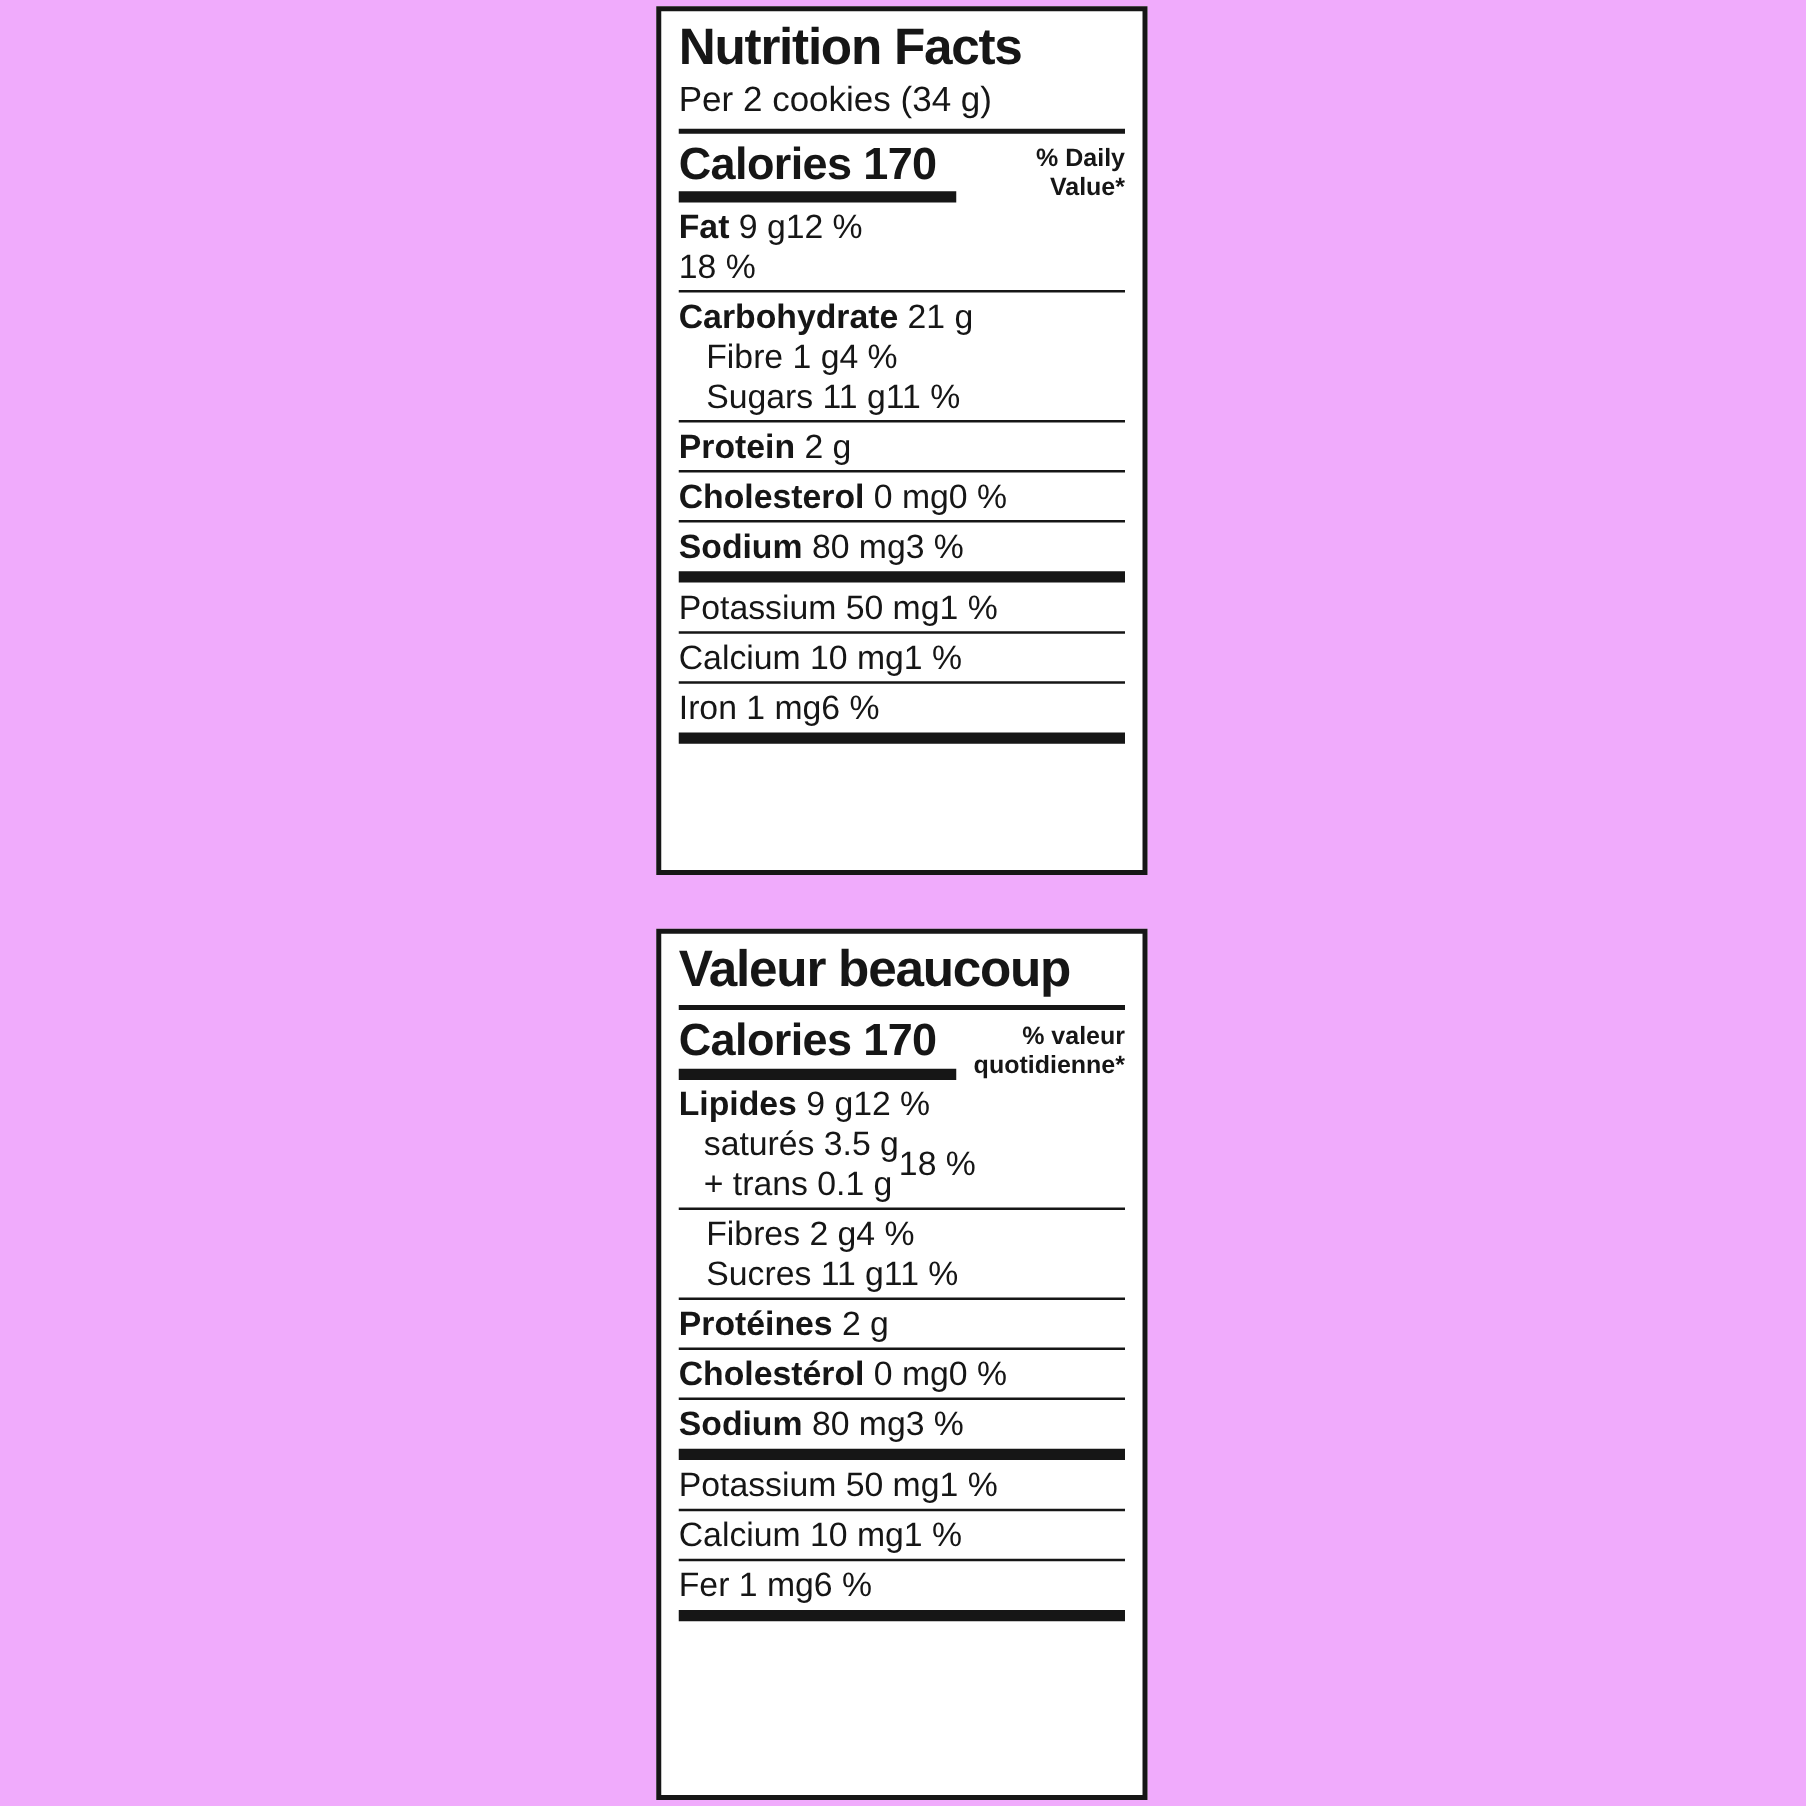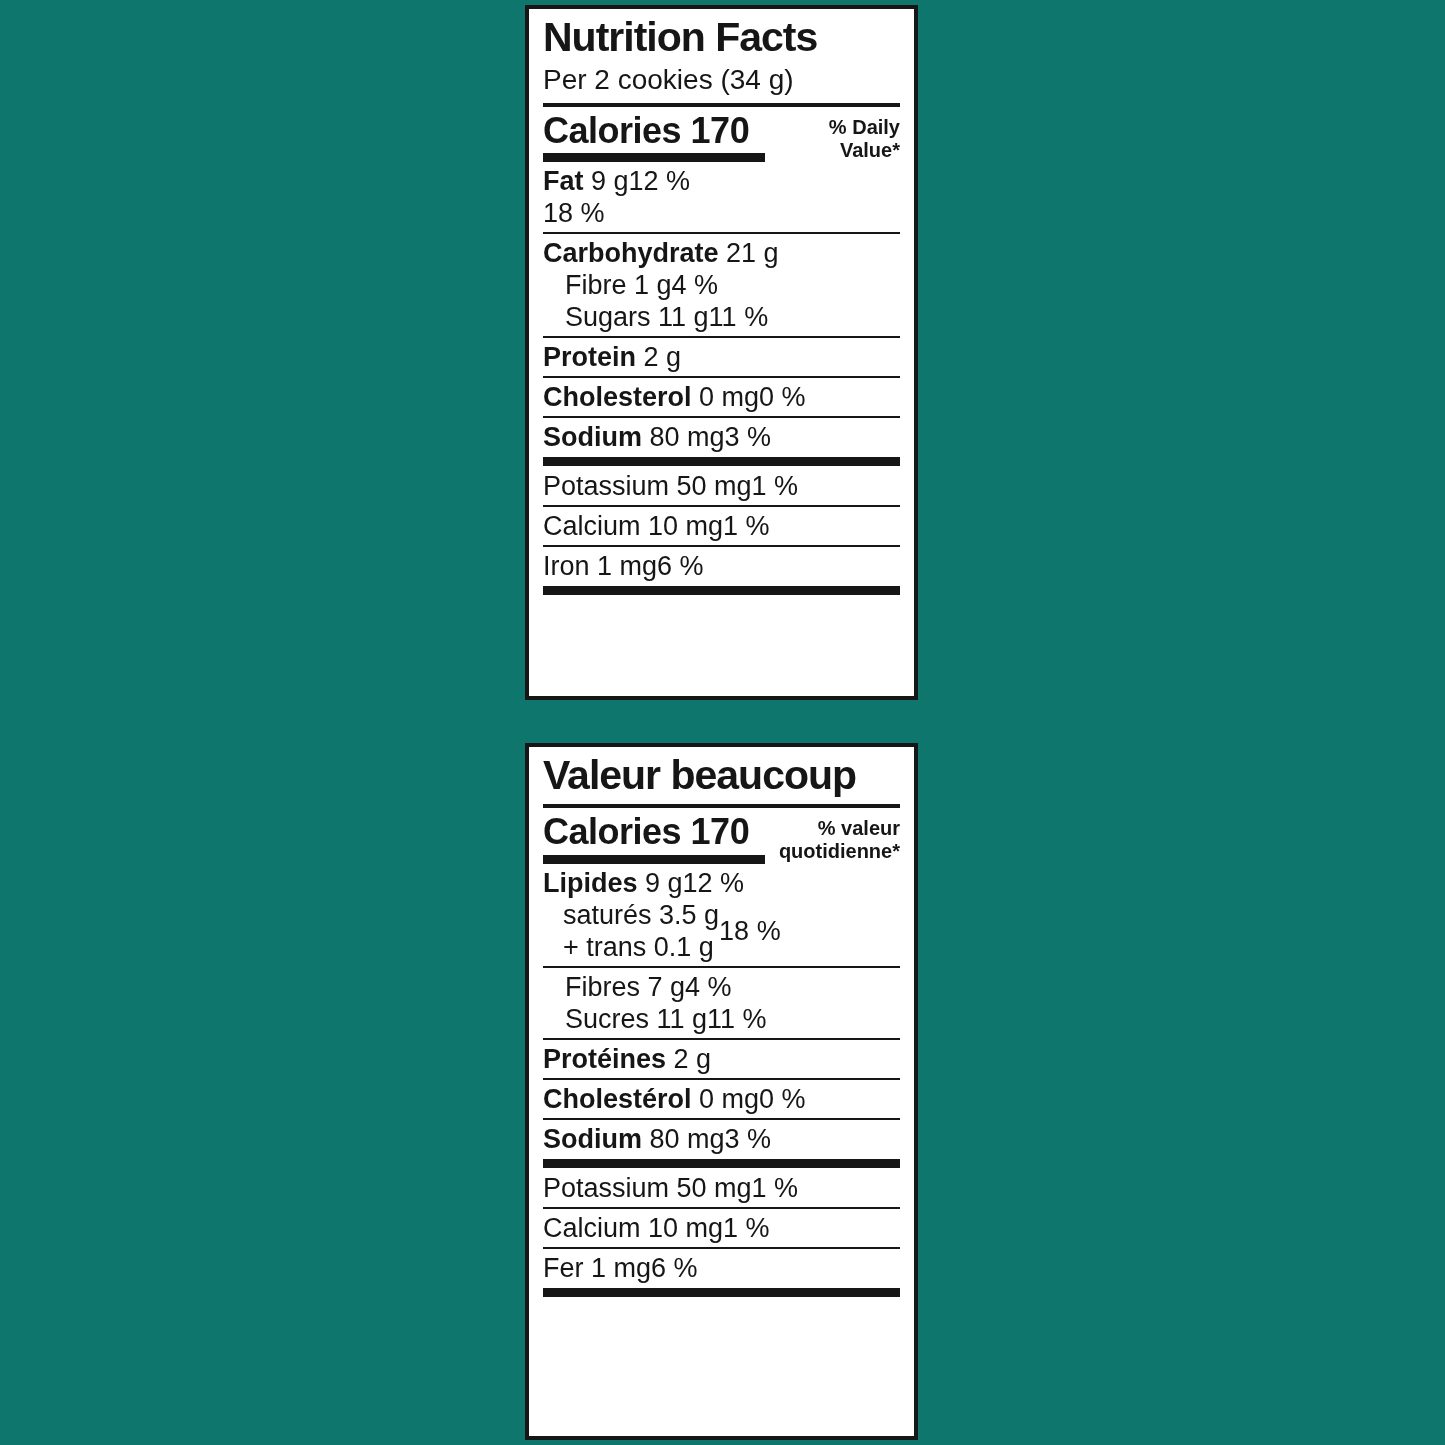--- a/index.html
+++ b/index.html
@@ -6,21 +6,21 @@
     margin: 0;
     padding: 0;
     background: #ffffff;
     font-family: "Liberation Sans", sans-serif;
     color: #161616;
   }
   .stage {
     position: relative;
     width: 1445px;
     height: 1445px;
-    background: #0f766e;
+    background: #f0abfc;
     overflow: hidden;
   }
   .panel {
     position: absolute;
     left: 525px;
     width: 393px;
     box-sizing: border-box;
     border: 4px solid #161616;
     background: #ffffff;
     padding: 6px 14px 8px 14px;
@@ -42,21 +42,21 @@
     margin-top: 3px;
   }
   .rule-serving {
     height: 4px;
     background: #161616;
     margin: 6px 0 4px 0;
   }
   .cal-row {
     display: flex;
     justify-content: space-between;
-    align-items: center;
+    align-items: flex-end;
   }
   .cal-text {
     font-size: 36px;
     font-weight: bold;
     letter-spacing: -0.5px;
     line-height: 1.1;
     white-space: nowrap;
   }
   .cal-bar {
     height: 9px;
@@ -203,21 +203,21 @@
         </div>
         <div class="row two">
           <span class="label lines">
             <span class="l">saturés 3.5 g</span>
             <span class="l">+ trans 0.1 g</span>
           </span>
           <span class="pct">18 %</span>
         </div>
         <div class="sep"></div>
         <div class="row indent">
-          <span class="label"><span class="b"></span><span>Fibres 7 g</span></span>
+          <span class="label"><span class="b"></span><span>Fibres 2 g</span></span>
           <span class="pct">4 %</span>
         </div>
         <div class="row indent">
           <span class="label"><span class="b"></span><span>Sucres 11 g</span></span>
           <span class="pct">11 %</span>
         </div>
         <div class="sep"></div>
         <div class="row">
           <span class="label"><span class="b">Protéines</span><span> 2 g</span></span>
           <span class="pct"></span>

